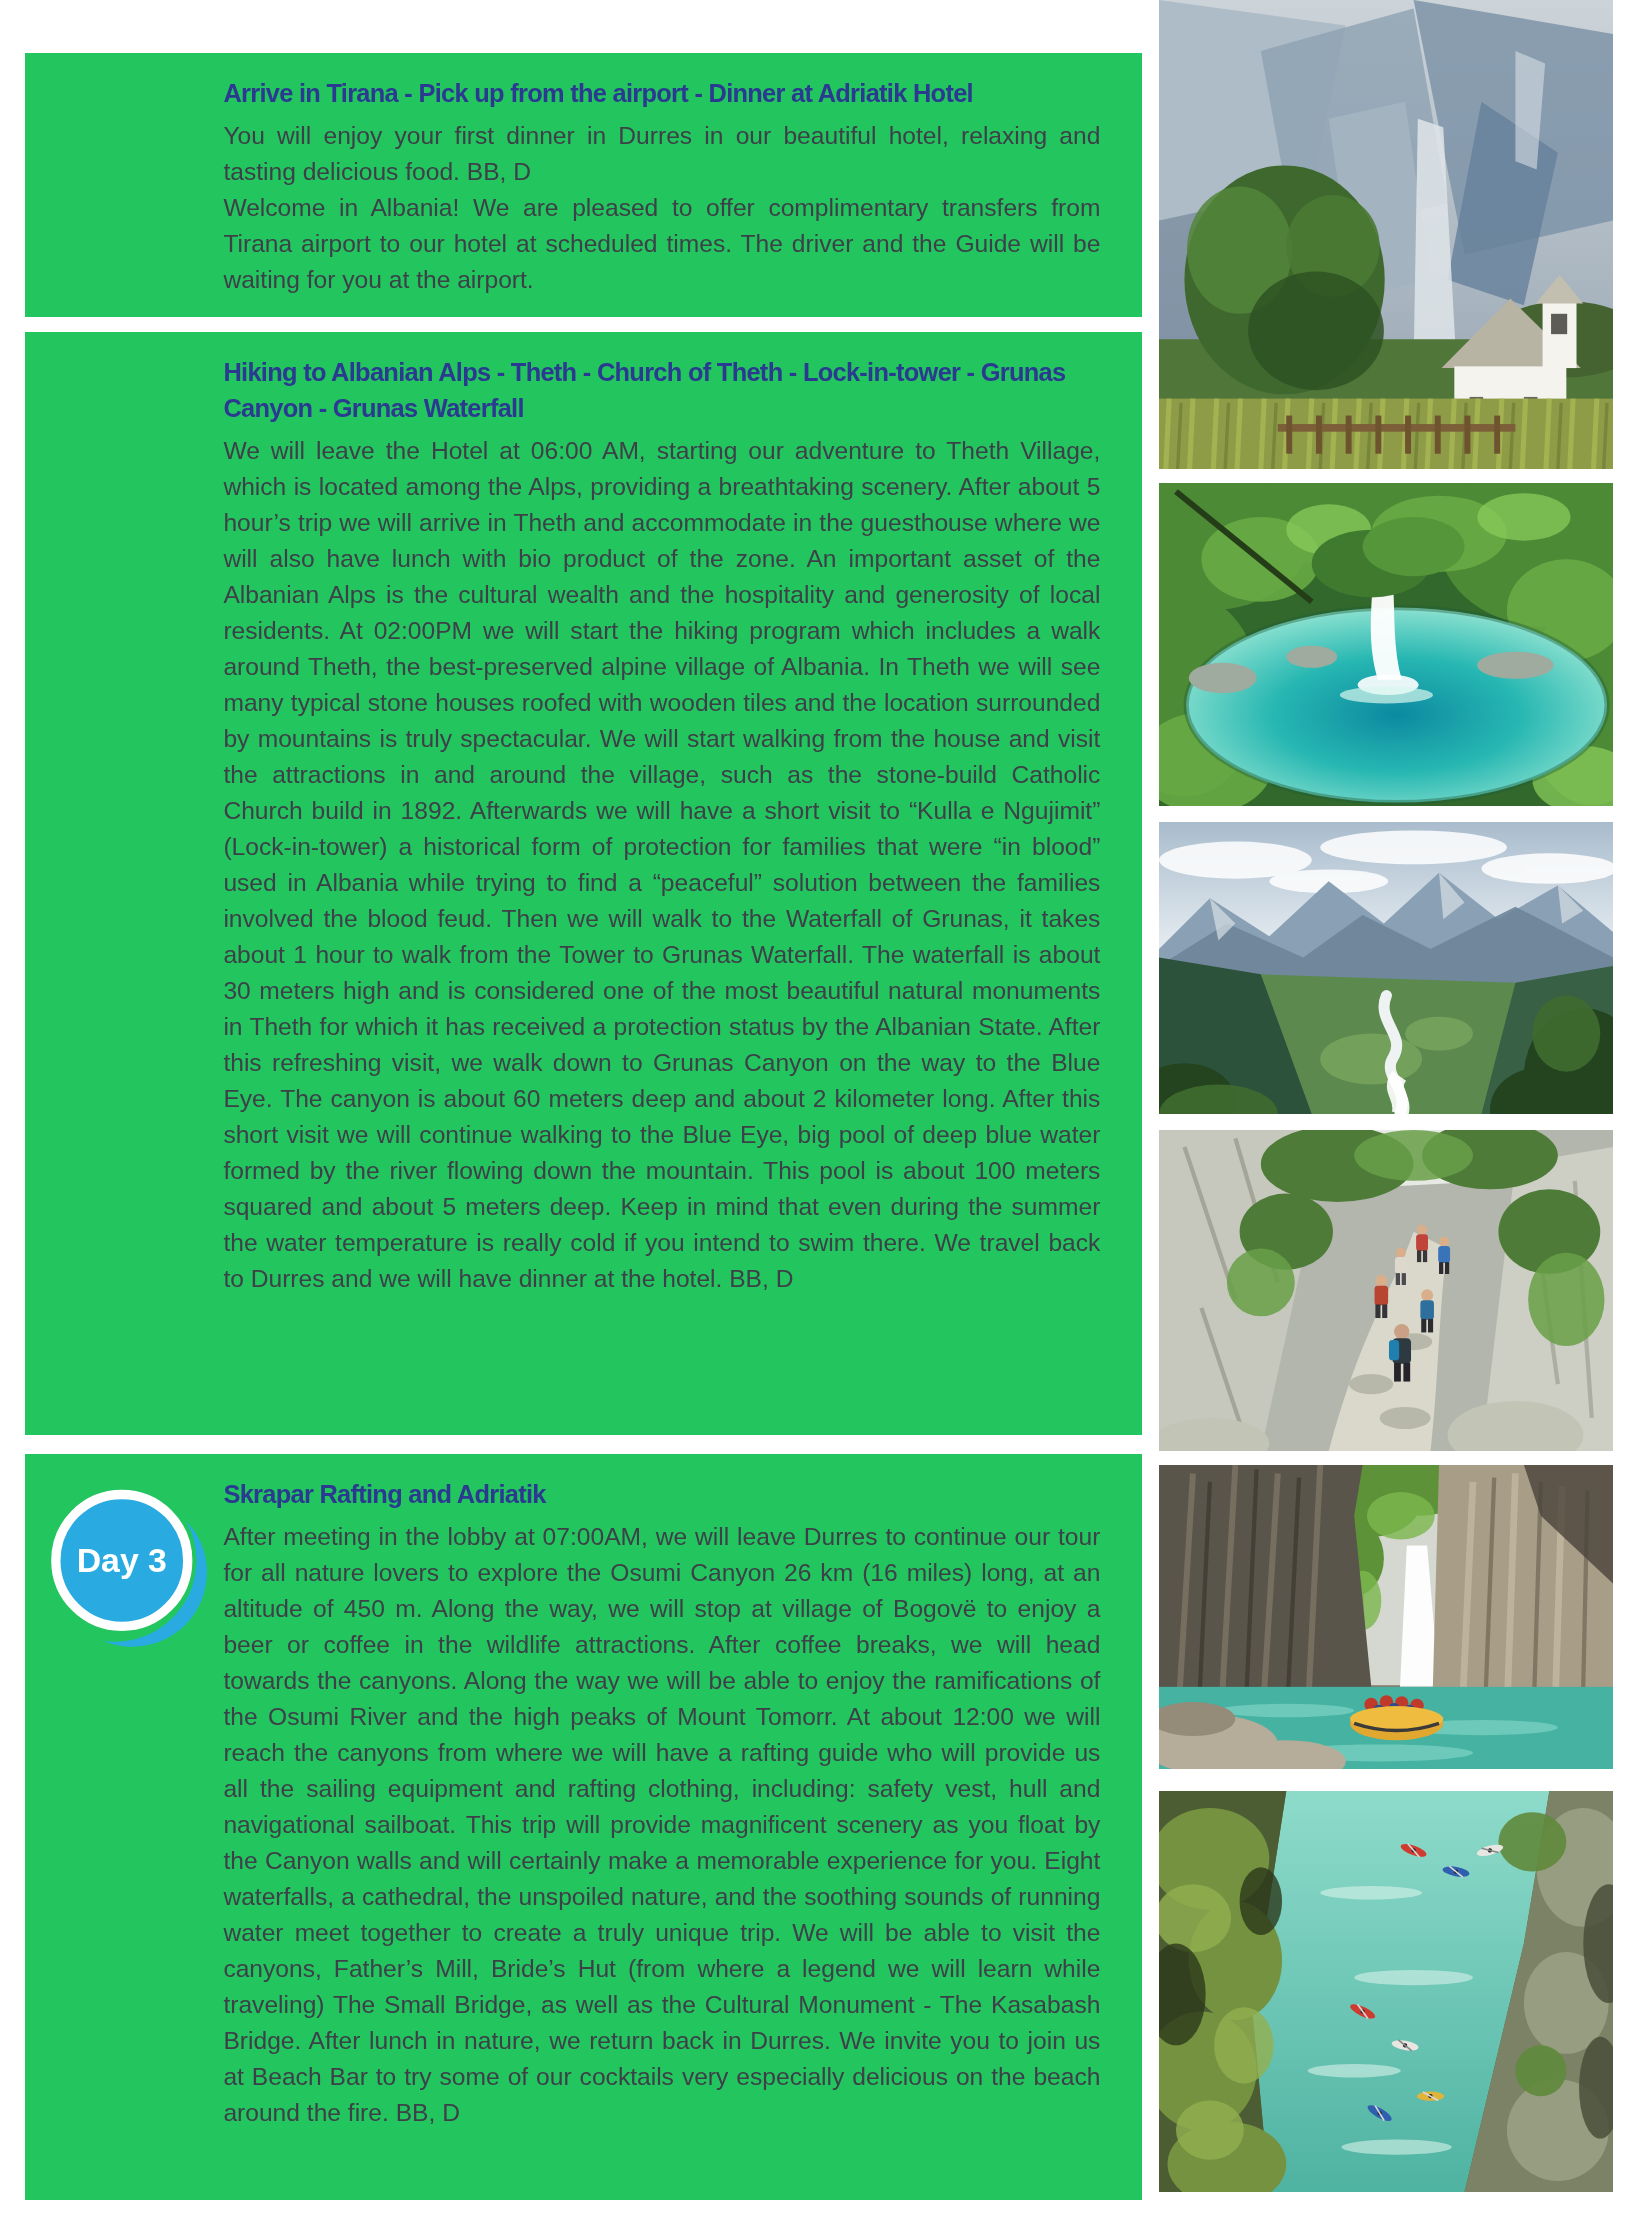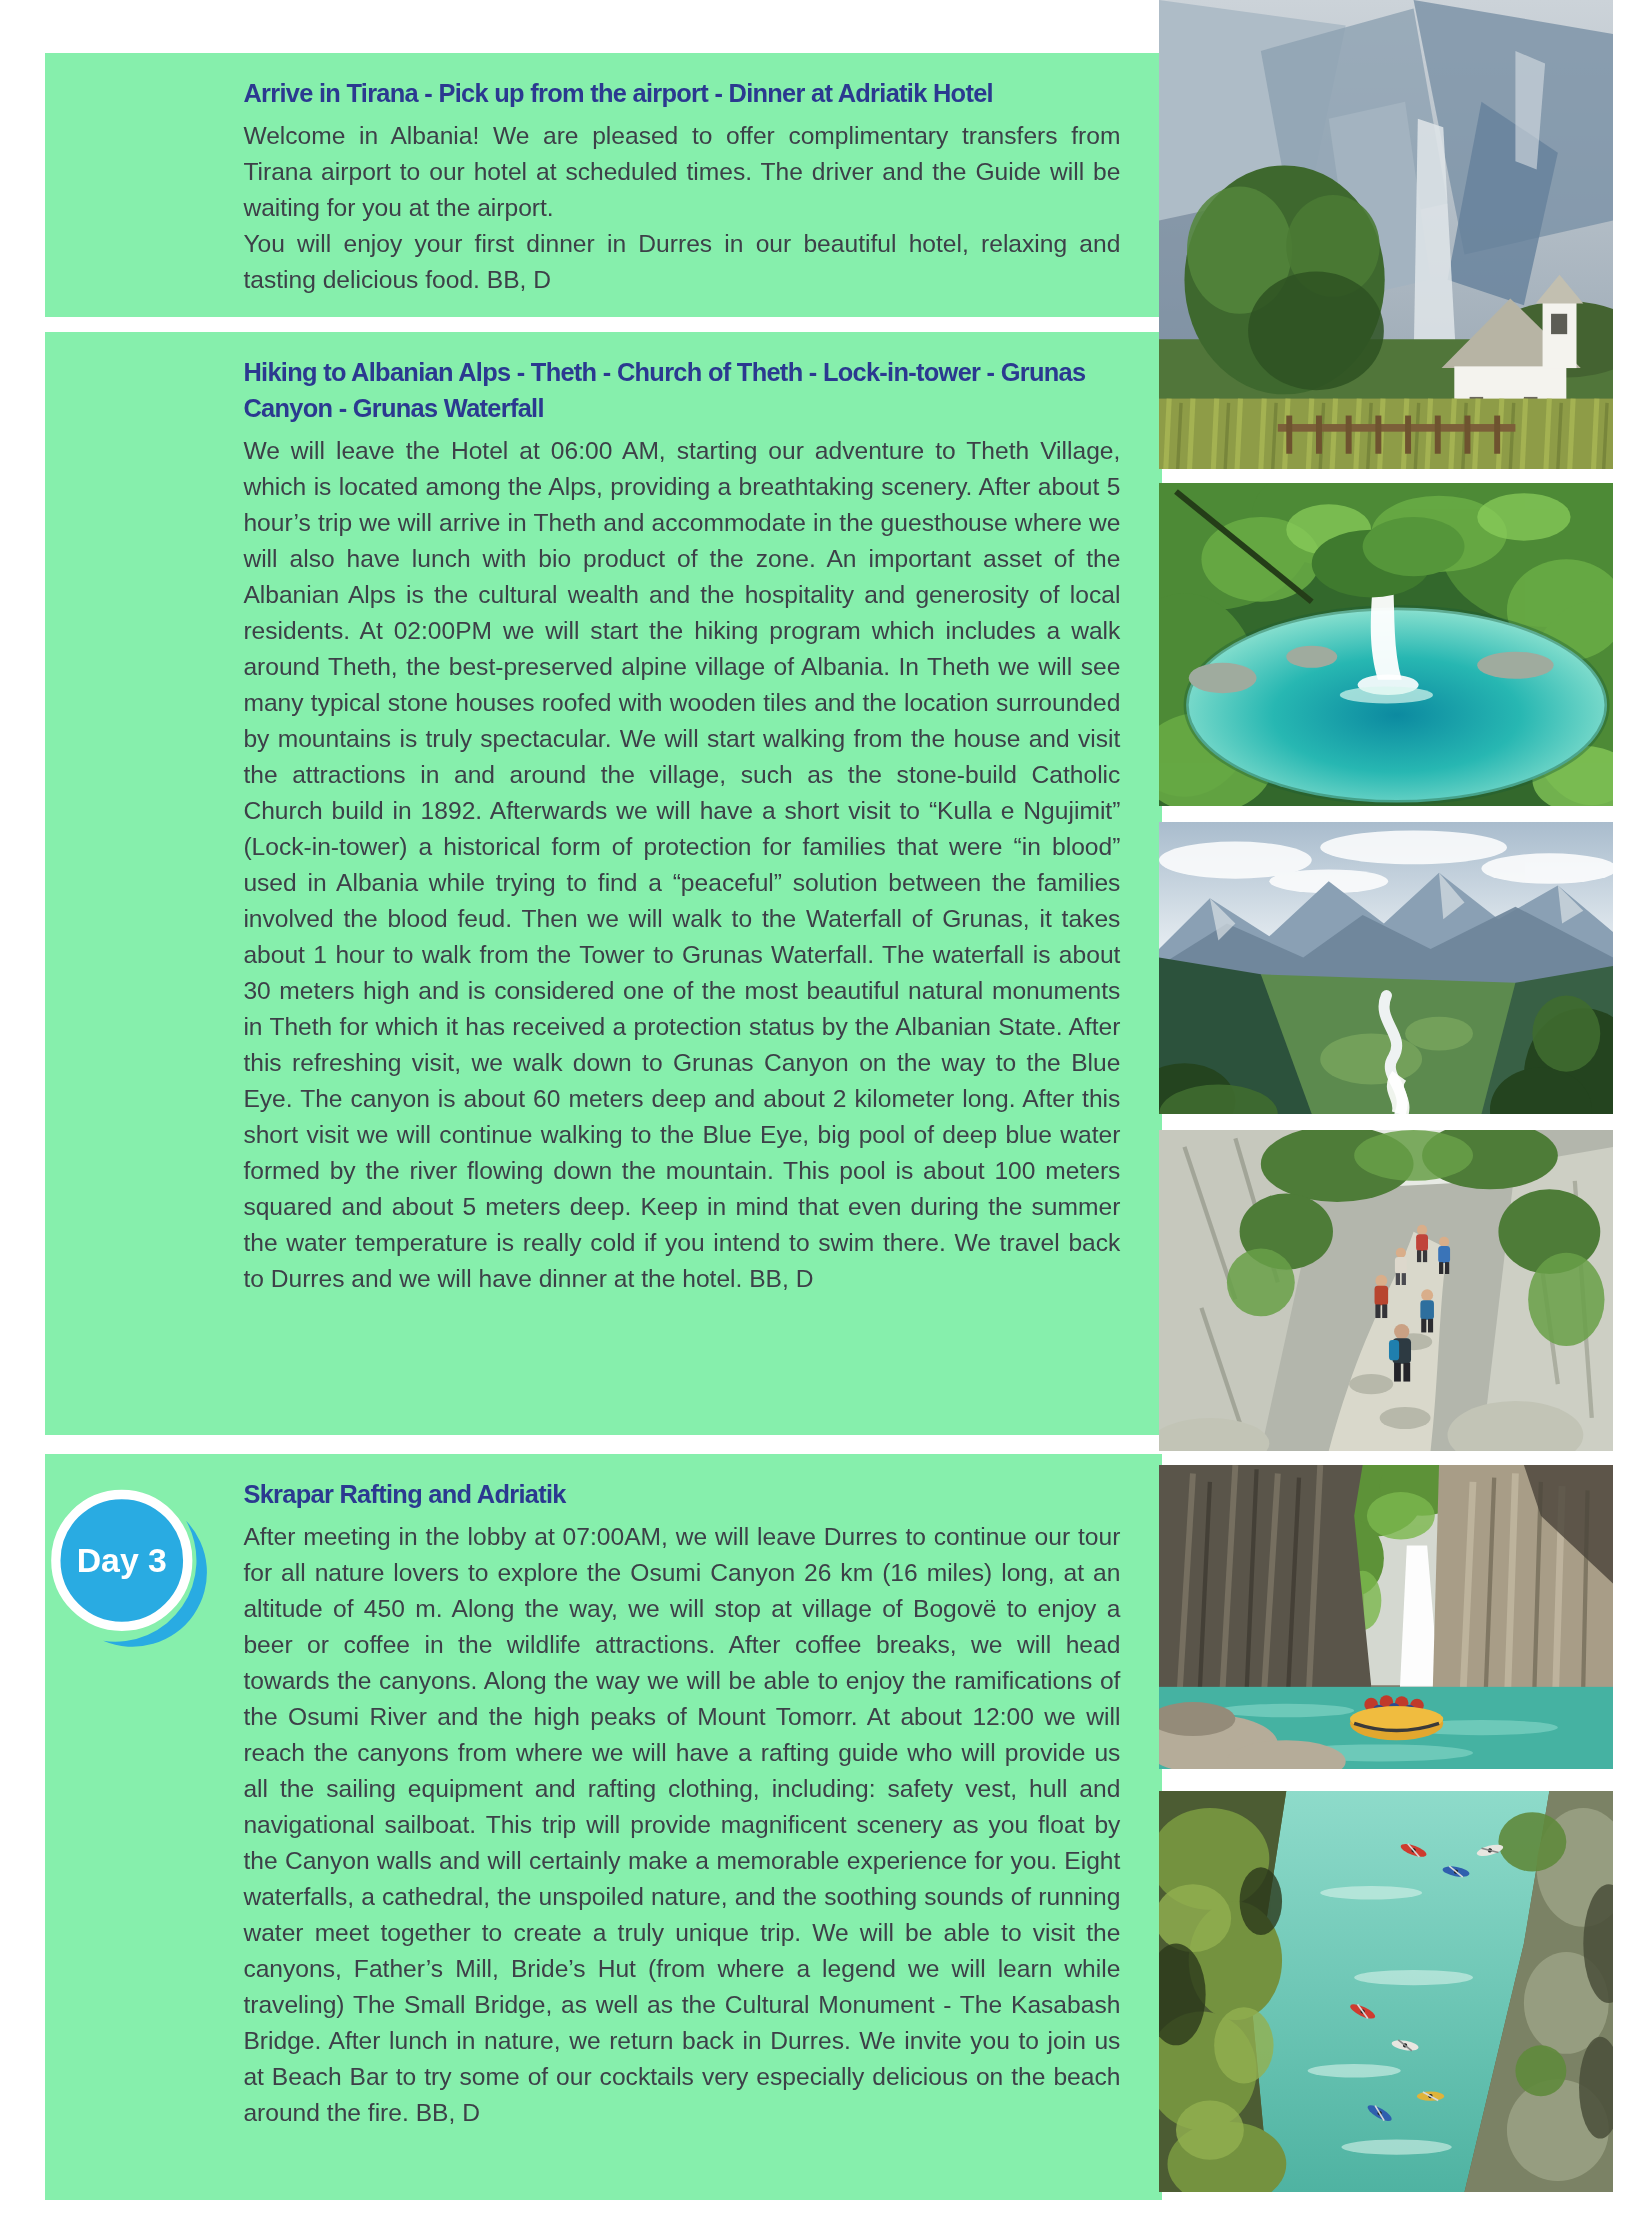--- a/index.html
+++ b/index.html
@@ -6,23 +6,22 @@
   .page{
     position:relative;
     width:1650px;height:2239px;
     background:#ffffff;
     font-family:"Liberation Sans",sans-serif;
     overflow:hidden;
   }
   .panel{
     position:absolute;
     left:25.4px;width:1117px;
-    background:#86efac;
+    background:#22c55e;
     overflow:hidden;
-    margin-left:20px;
   }
   .panel-1{top:53px;height:264px;}
   .panel-2{top:332px;height:1103px;}
   .panel-3{top:1454px;height:746px;}
   .panel-content{margin:22px 42px 0 198px;}
   .day-heading{
     margin:0 0 6.8px 0;
     font-size:25.4px;line-height:36px;
     font-weight:700;letter-spacing:-0.7px;
     color:#2b3990;
@@ -53,22 +52,22 @@
   .photo-6{top:1791px;height:401px;}
 </style>
 </head>
 <body>
 
 <div class="page">
 
   <section class="panel panel-1">
     <div class="panel-content">
       <h2 class="day-heading">Arrive in Tirana - Pick up from the airport - Dinner at Adriatik Hotel</h2>
+      <p class="day-body">You will enjoy your first dinner in Durres in our beautiful hotel, relaxing and tasting delicious food. BB, D</p>
       <p class="day-body">Welcome in Albania! We are pleased to offer complimentary transfers from Tirana airport to our hotel at scheduled times. The driver and the Guide will be waiting for you at the airport.</p>
-      <p class="day-body">You will enjoy your first dinner in Durres in our beautiful hotel, relaxing and tasting delicious food. BB, D</p>
     </div>
   </section>
 
   <section class="panel panel-2">
     <div class="panel-content">
       <h2 class="day-heading">Hiking to Albanian Alps - Theth - Church of Theth - Lock-in-tower - Grunas Canyon - Grunas Waterfall</h2>
       <p class="day-body">We will leave the Hotel at 06:00 AM, starting our adventure to Theth Village, which is located among the Alps, providing a breathtaking scenery. After about 5 hour’s trip we will arrive in Theth and accommodate in the guesthouse where we will also have lunch with bio product of the zone. An important asset of the Albanian Alps is the cultural wealth and the hospitality and generosity of local residents. At 02:00PM we will start the hiking program which includes a walk around Theth, the best-preserved alpine village of Albania. In Theth we will see many typical stone houses roofed with wooden tiles and the location surrounded by mountains is truly spectacular. We will start walking from the house and visit the attractions in and around the village, such as the stone-build Catholic Church build in 1892. Afterwards we will have a short visit to “Kulla e Ngujimit” (Lock-in-tower) a historical form of protection for families that were “in blood” used in Albania while trying to find a “peaceful” solution between the families involved the blood feud. Then we will walk to the Waterfall of Grunas, it takes about 1 hour to walk from the Tower to Grunas Waterfall. The waterfall is about 30 meters high and is considered one of the most beautiful natural monuments in Theth for which it has received a protection status by the Albanian State. After this refreshing visit, we walk down to Grunas Canyon on the way to the Blue Eye. The canyon is about 60 meters deep and about 2 kilometer long. After this short visit we will continue walking to the Blue Eye, big pool of deep blue water formed by the river flowing down the mountain. This pool is about 100 meters squared and about 5 meters deep. Keep in mind that even during the summer the water temperature is really cold if you intend to swim there. We travel back to Durres and we will have dinner at the hotel. BB, D</p>
     </div>
   </section>
 

